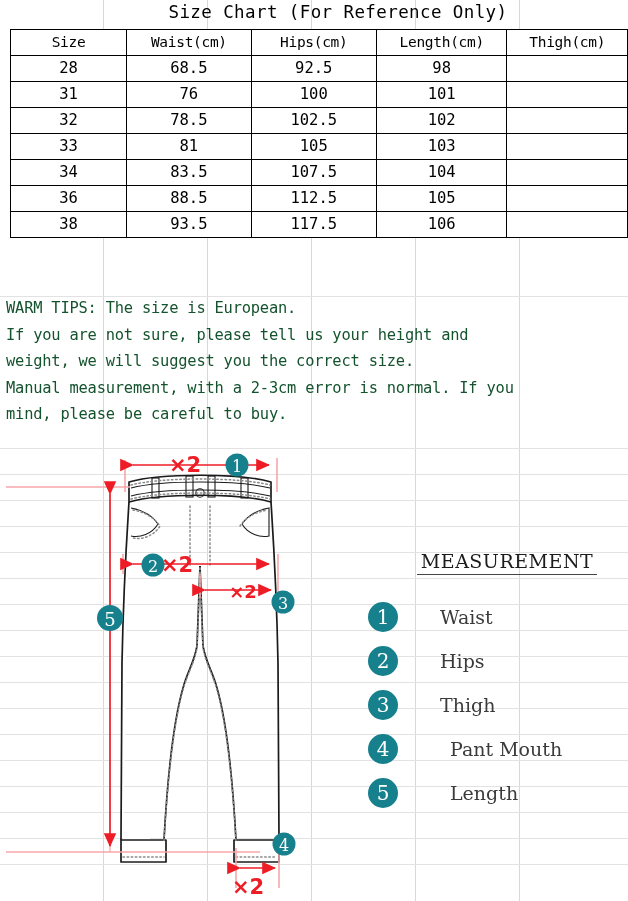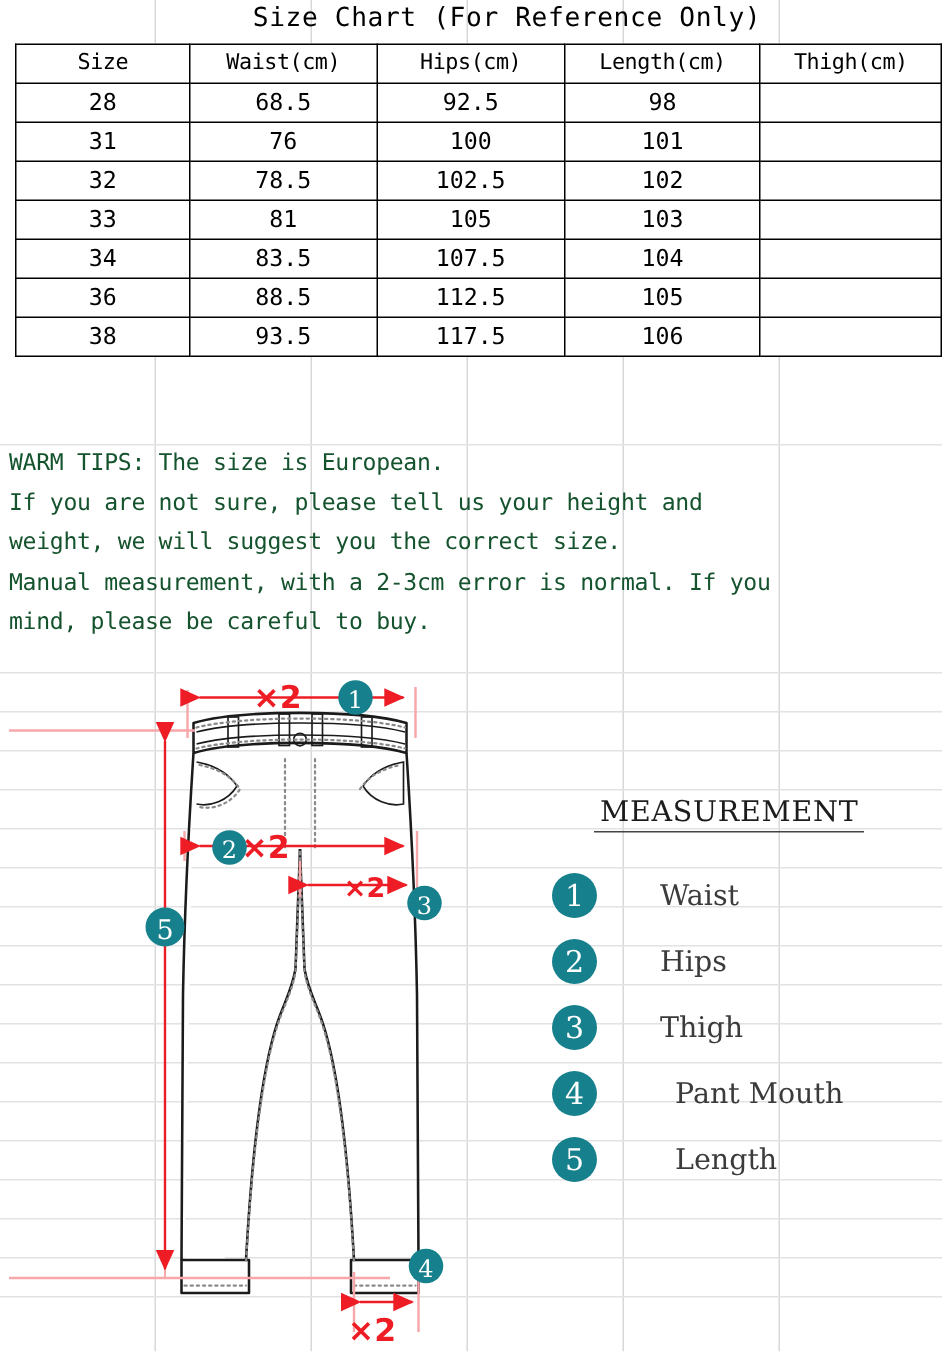--- a/index.html
+++ b/index.html
@@ -68,21 +68,21 @@
     letter-spacing:-0.2px;
   }
   .note-red{color:#ff0000;font-weight:bold;}
 
   
   .diagram{position:absolute;left:0;top:448px;width:628px;height:453px;z-index:3;}
   .diagram svg{display:block;}
 
   
   .legend{
-    position:absolute;left:368px;top:530px;width:250px;z-index:4;
+    position:absolute;left:368px;top:550px;width:250px;z-index:4;text-align:center;
   }
   .legend-title{
     font-family:"DejaVu Serif", serif;
     font-size:19px;
     color:#1c1c1c;
     border-bottom:1.6px solid #444;
     display:inline-block;
     padding:0 4px 2px 4px;
     margin-left:28px;
     letter-spacing:0.5px;

